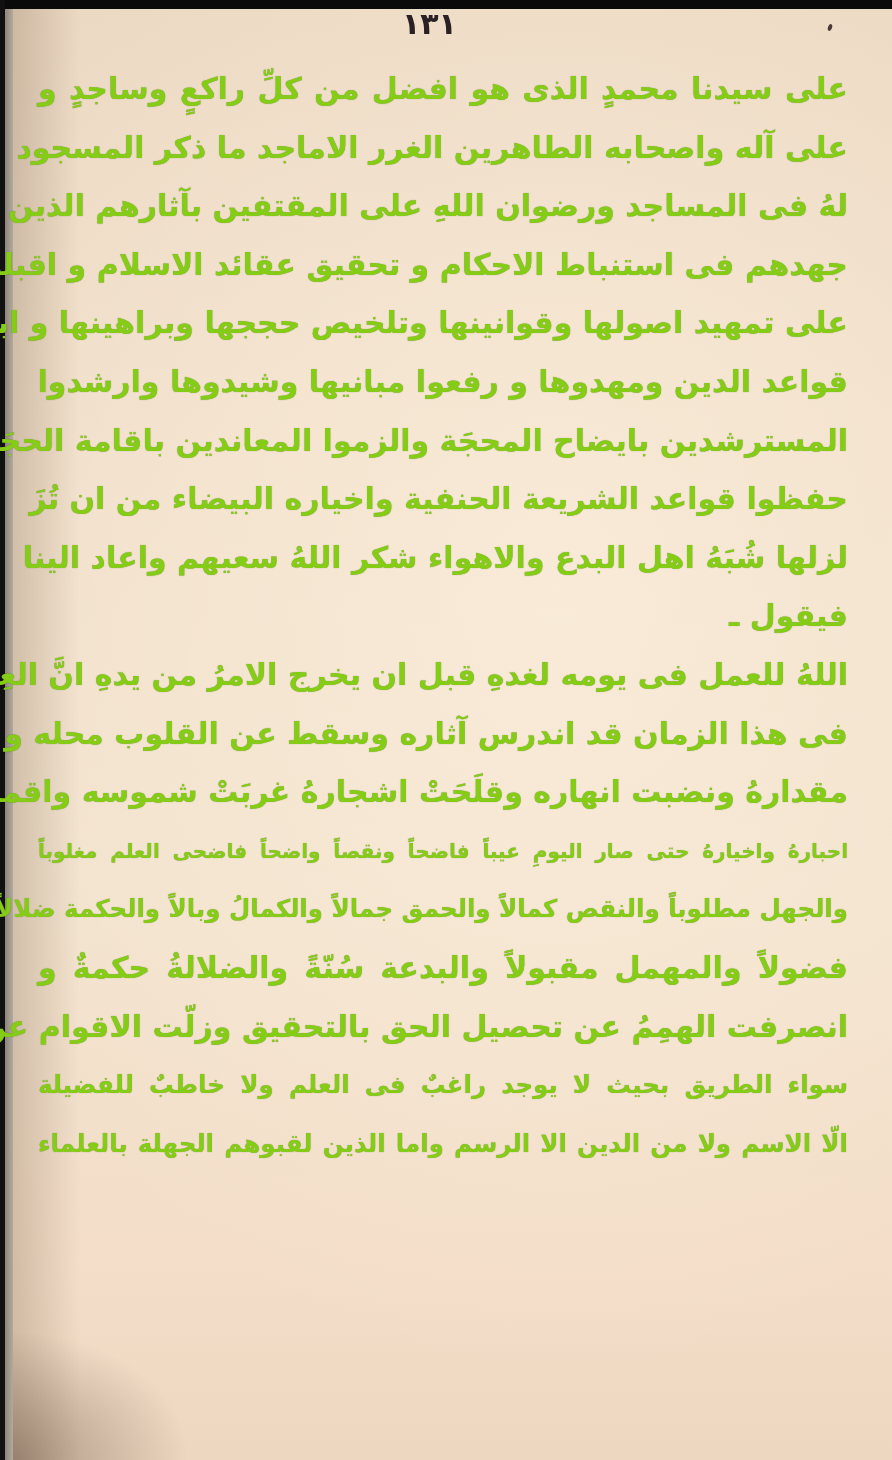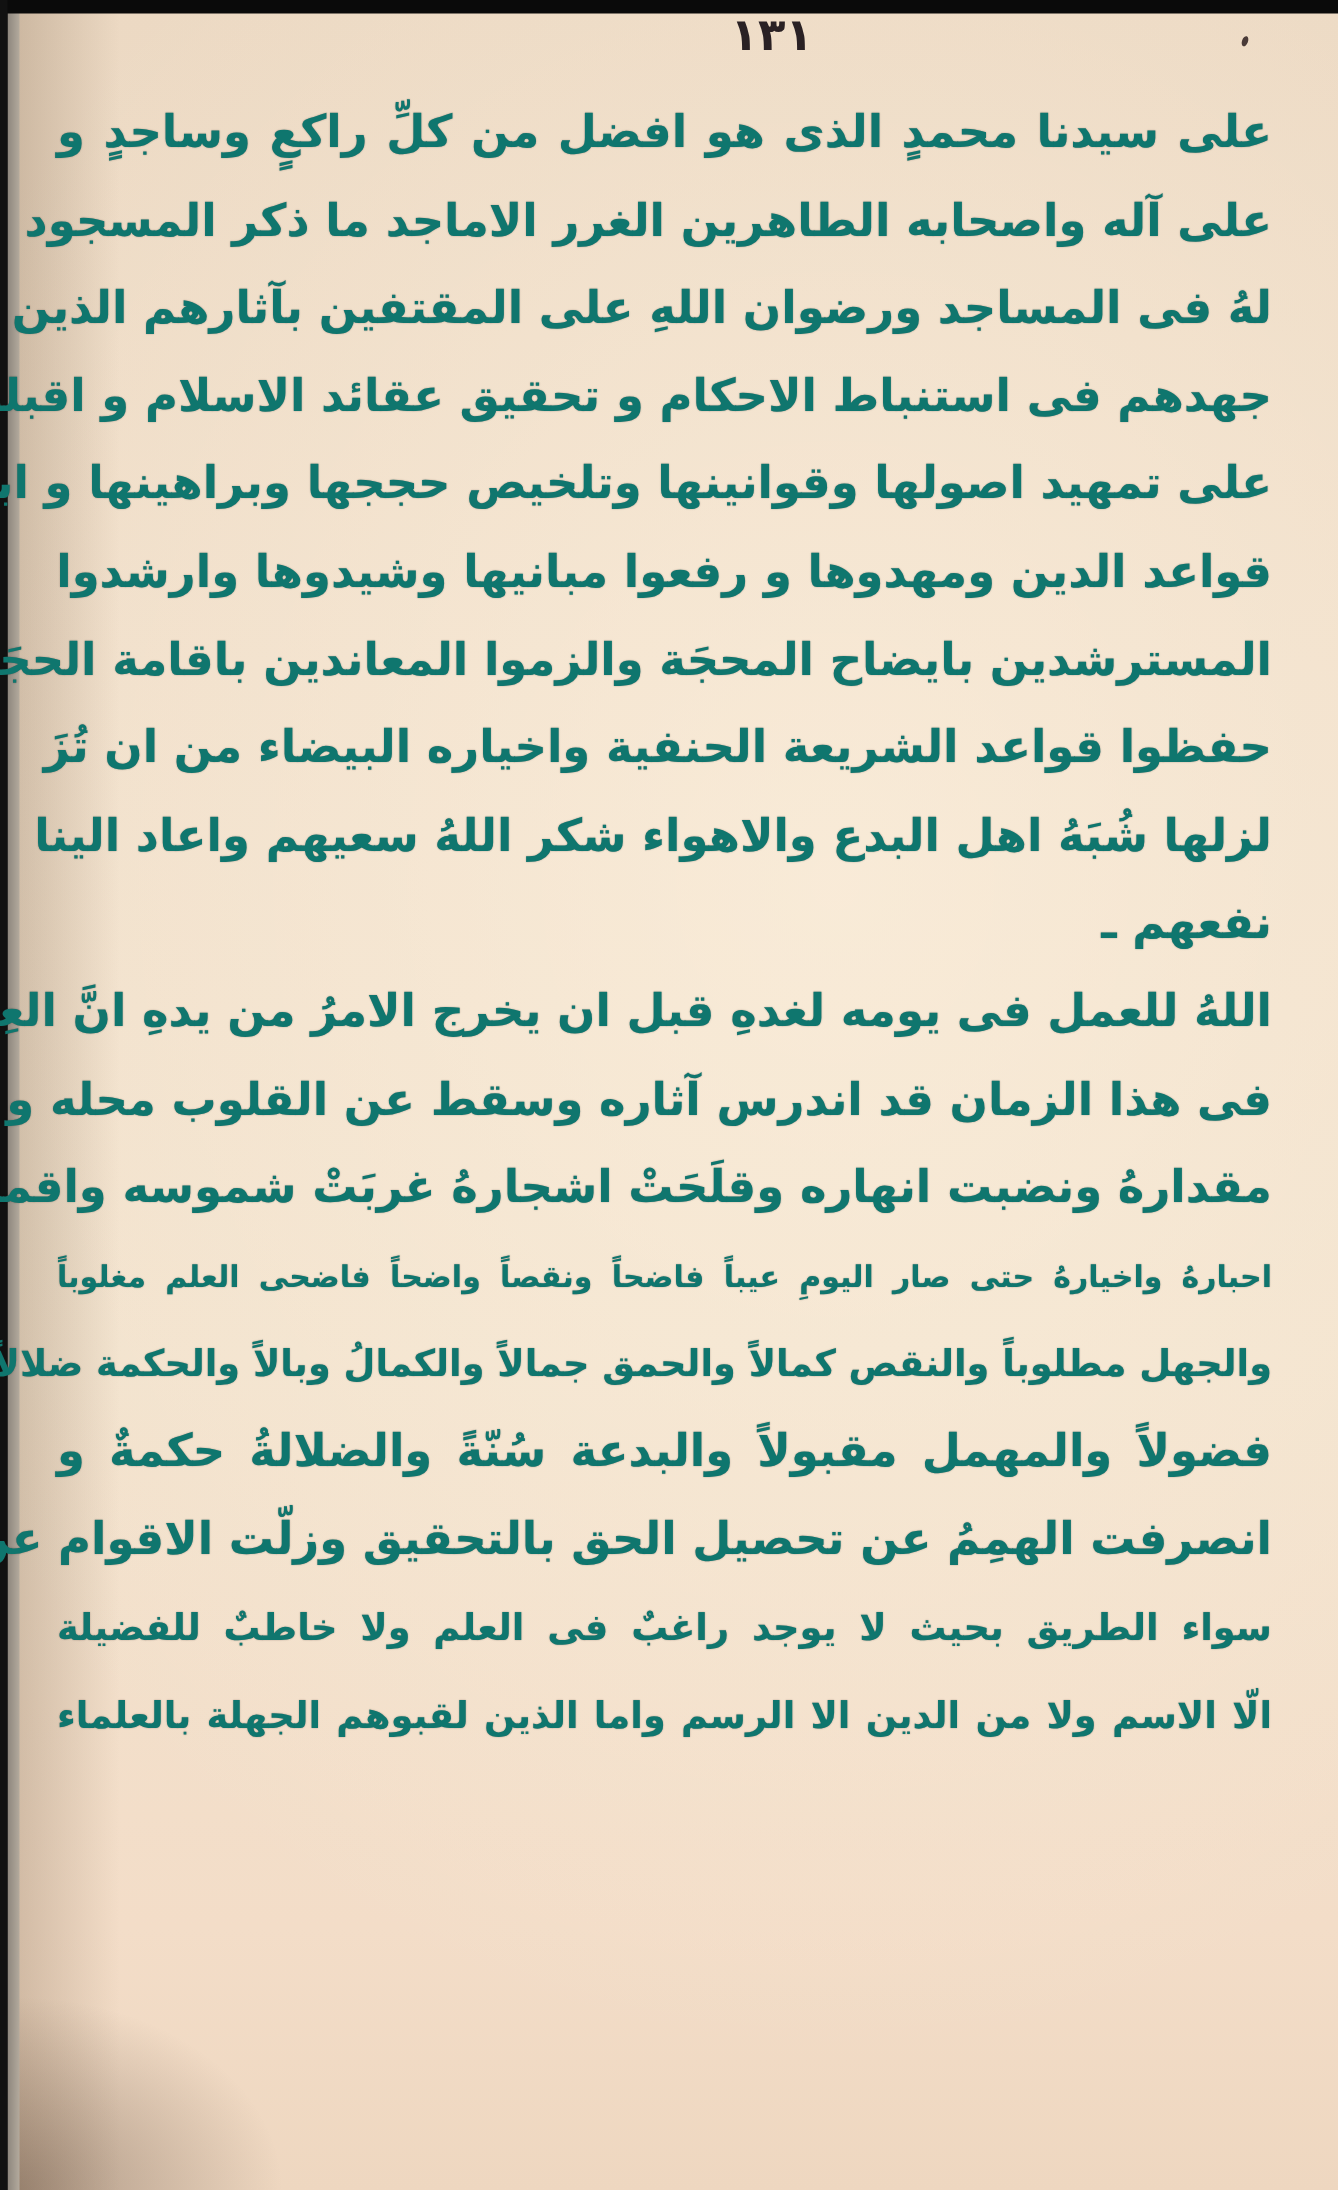--- a/index.html
+++ b/index.html
@@ -63,21 +63,21 @@
     position: absolute;
     bottom: 0; left: 0;
     width: 240px; height: 160px;
     background: radial-gradient(120% 130% at 0% 100%, rgba(60,40,28,0.38) 0%, rgba(60,40,28,0) 62%);
   }
   .folio-number {
     position: absolute;
     top: 6px;
     left: 402px;
     width: 140px;
-    text-align: right;
+    text-align: left;
     font-size: 30px;
     font-weight: bold;
     color: #2a2124;
     letter-spacing: 4px;
     z-index: 4;
   }
   .ink-speck {
     position: absolute;
     top: 24px; left: 828px;
     width: 4px; height: 7px;
@@ -85,21 +85,21 @@
     border-radius: 50%;
     transform: rotate(20deg);
     z-index: 4;
   }
   .text-block {
     position: absolute;
     top: 60px;
     left: 38px;
     right: 44px;
     direction: rtl;
-    color: #0f766e;
+    color: #84cc16;
     z-index: 4;
   }
   .line {
     height: 58.6px;
     line-height: 58.6px;
     font-size: 30px;
     font-weight: bold;
     white-space: nowrap;
     text-align: justify;
     text-align-last: justify;
@@ -128,21 +128,21 @@
 
   <div class="line">على سيدنا محمدٍ الذى هو افضل من كلِّ راكعٍ وساجدٍ و</div>
       <div class="line">على آله واصحابه الطاهرين الغرر الاماجد ما ذكر المسجود</div>
       <div class="line">لهُ فى المساجد ورضوان اللهِ على المقتفين بآثارهم الذين بذلوا</div>
       <div class="line">جهدهم فى استنباط الاحكام و تحقيق عقائد الاسلام و اقبلوا</div>
       <div class="line">على تمهيد اصولها وقوانينها وتلخيص حججها وبراهينها و ابرَمُوا</div>
       <div class="line">قواعد الدين ومهدوها و رفعوا مبانيها وشيدوها وارشدوا</div>
       <div class="line">المسترشدين بايضاح المحجَة والزموا المعاندين باقامة الحجَة و</div>
       <div class="line">حفظوا قواعد الشريعة الحنفية واخياره البيضاء من ان تُزَ</div>
       <div class="line short">لزلها شُبَهُ اهل البدع والاهواء شكر اللهُ سعيهم واعاد الينا</div>
-      <div class="line short">نفعهم ـ</div>
+      <div class="line short">فيقول ـ</div>
       <div class="line">اللهُ للعمل فى يومه لغدهِ قبل ان يخرج الامرُ من يدهِ انَّ العِلم</div>
       <div class="line">فى هذا الزمان قد اندرس آثاره وسقط عن القلوب محله و</div>
       <div class="line">مقدارهُ ونضبت انهاره وقلَحَتْ اشجارهُ غربَتْ شموسه واقمارهُ</div>
       <div class="line smaller">احبارهُ واخيارهُ حتى صار اليومِ عيباً فاضحاً ونقصاً واضحاً فاضحى العلم مغلوباً</div>
       <div class="line small">والجهل مطلوباً والنقص كمالاً والحمق جمالاً والكمالُ وبالاً والحكمة ضلالاً والعقل</div>
       <div class="line">فضولاً والمهمل مقبولاً والبدعة سُنّةً والضلالةُ حكمةٌ و</div>
       <div class="line">انصرفت الهمِمُ عن تحصيل الحق بالتحقيق وزلّت الاقوام عن</div>
       <div class="line small">سواء الطريق بحيث لا يوجد راغبٌ فى العلم ولا خاطبٌ للفضيلة</div>
       <div class="line small">الّا الاسم ولا من الدين الا الرسم واما الذين لقبوهم الجهلة بالعلماء</div>
     </div>

